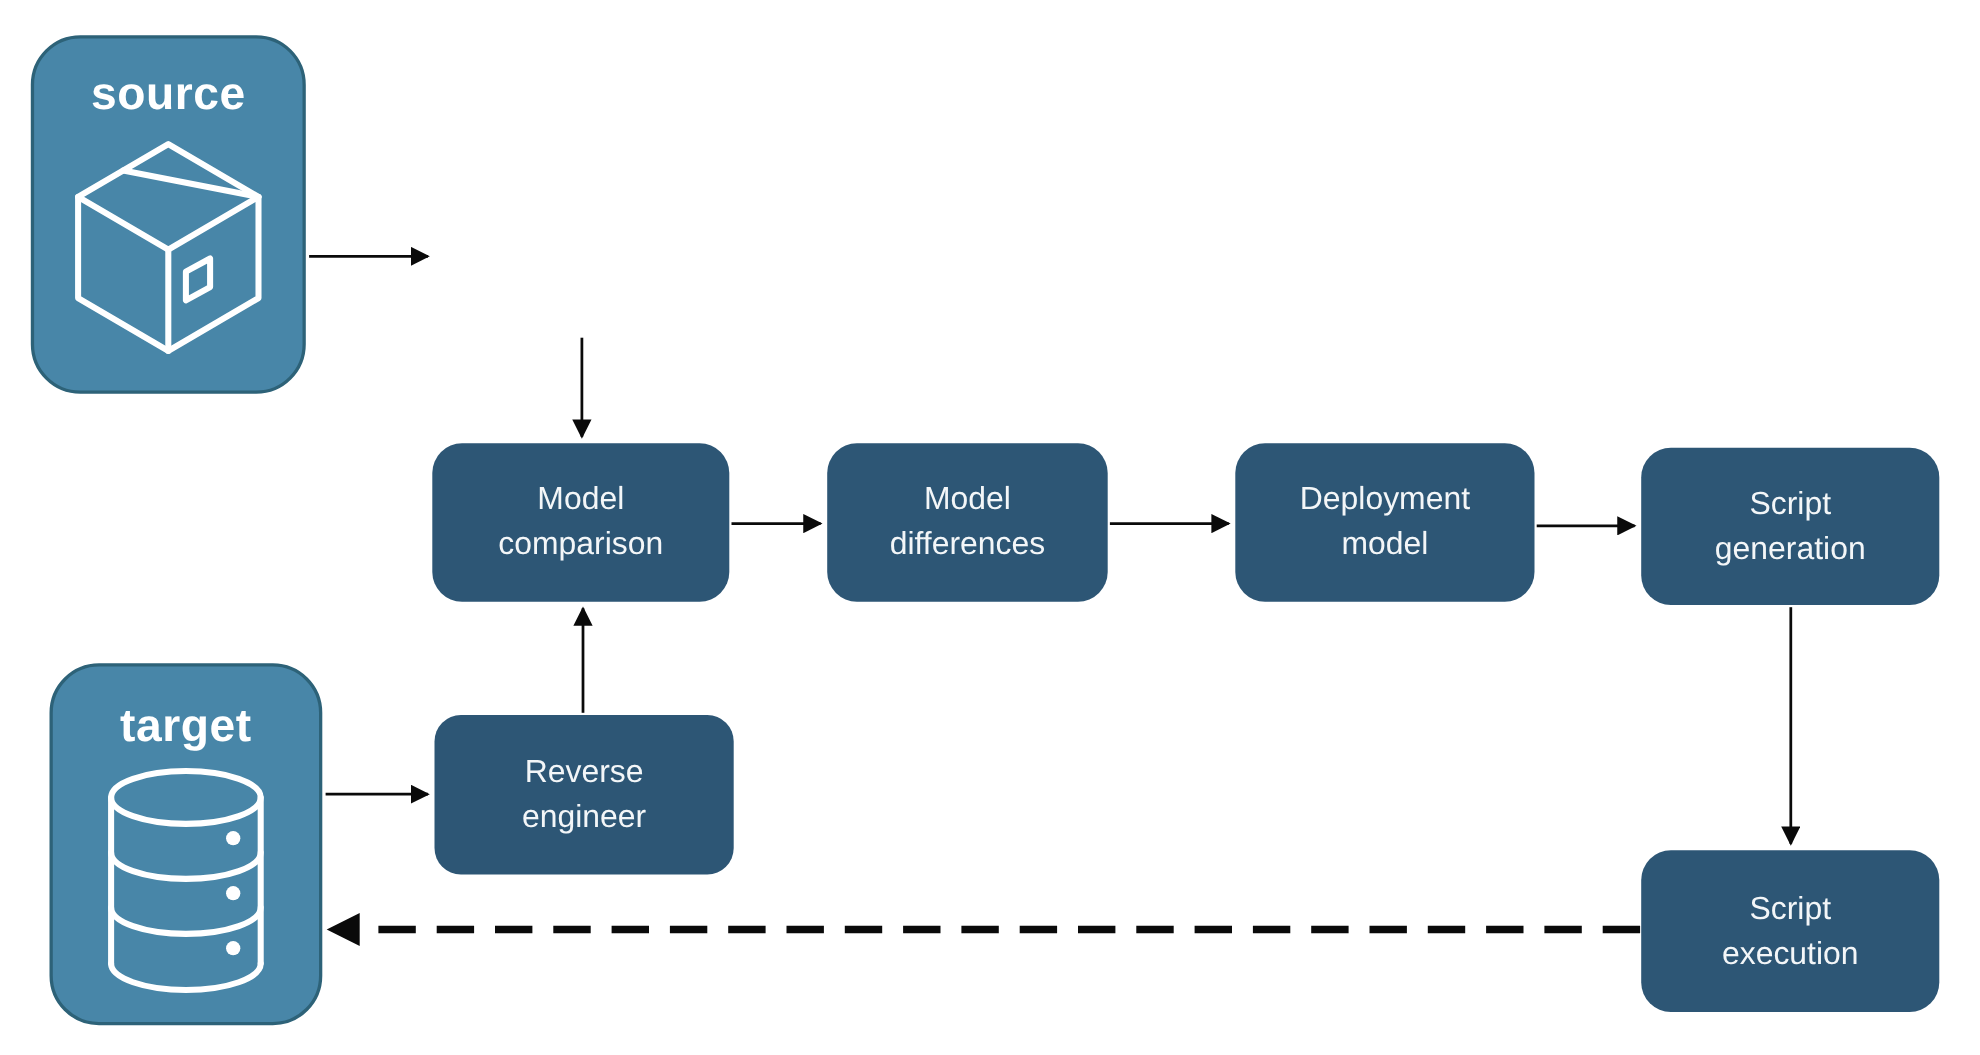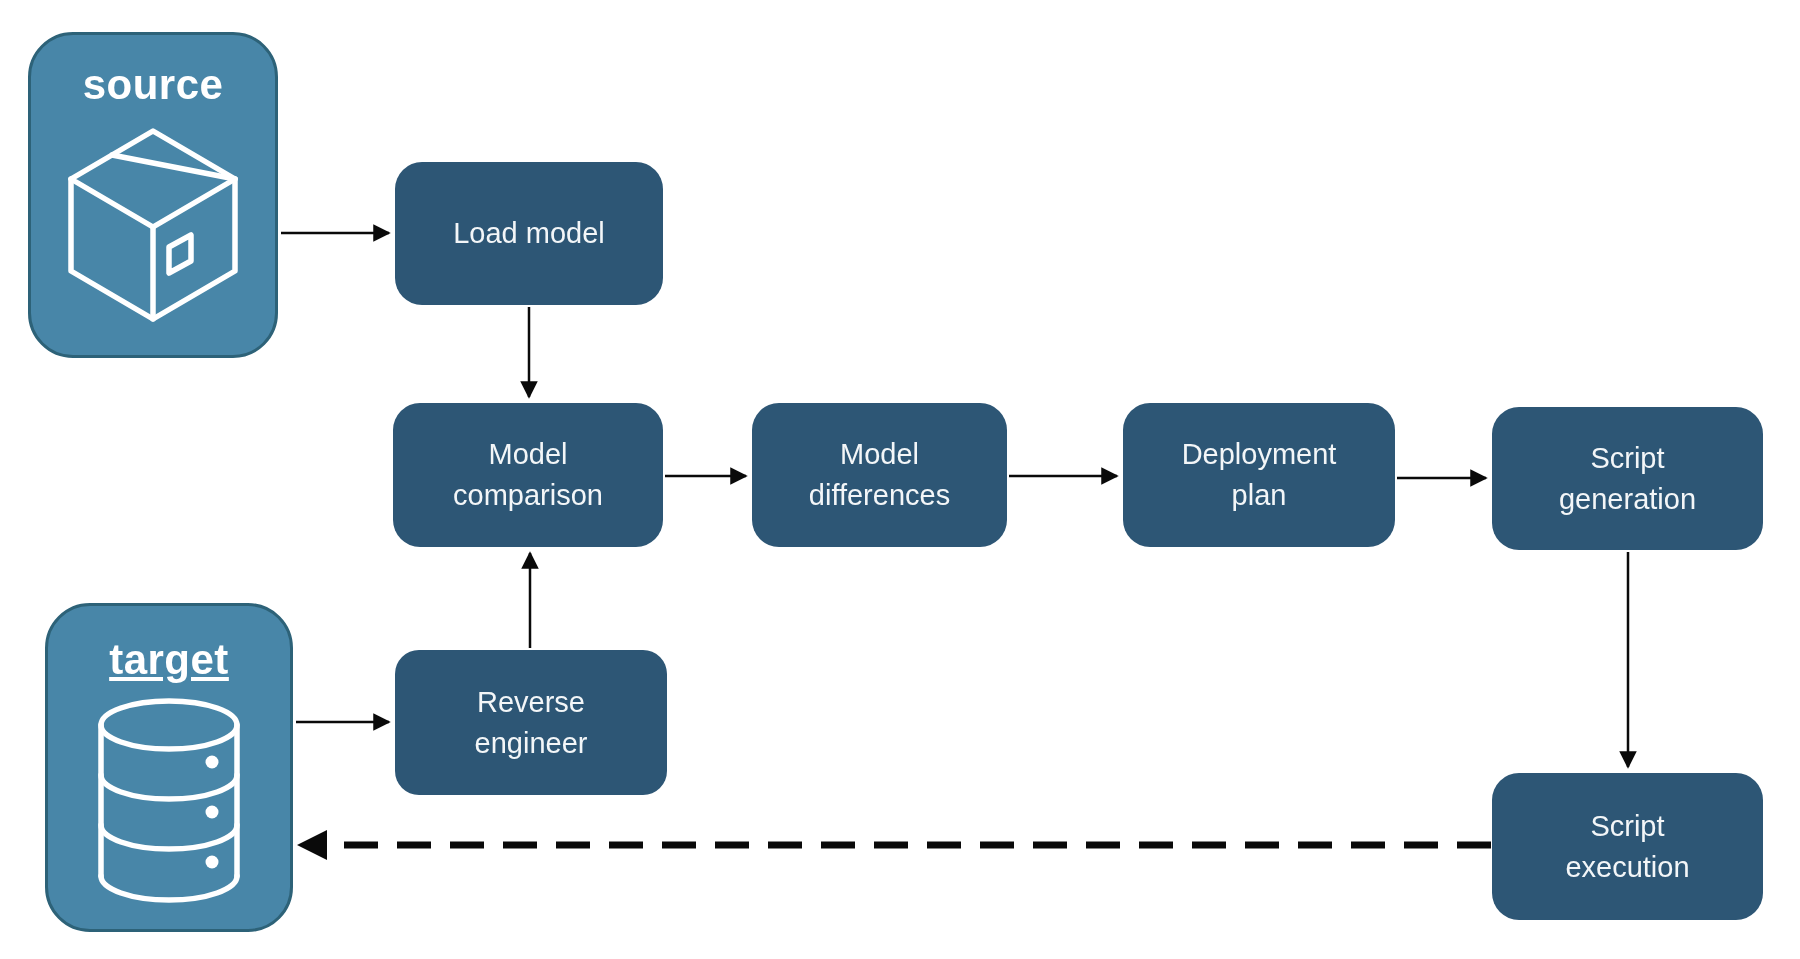--- a/index.html
+++ b/index.html
@@ -48,21 +48,21 @@
     background: #4886a8;
     border: 3px solid #2d6278;
     border-radius: 45px;
     box-sizing: border-box;
     color: #ffffff;
     display: flex;
     flex-direction: column;
     align-items: center;
   }
   .endpoint-source { left: 28px; top: 32px;  width: 250px; height: 326px; padding-top: 26px; }
-  .endpoint-target { left: 45px; top: 603px; width: 248px; height: 329px; padding-top: 30px; text-decoration: underline; }
+  .endpoint-target { left: 45px; top: 603px; width: 248px; height: 329px; padding-top: 30px; }
   .endpoint-label {
     font-size: 42px;
     font-weight: 700;
     letter-spacing: 0.5px;
   }
   .endpoint-icon { margin-top: 14px; }
   .icon-stroke { fill: none; stroke: #ffffff; stroke-width: 5.5; stroke-linejoin: round; stroke-linecap: round; }
   .icon-dot { fill: #ffffff; }
 </style>
 </head>
@@ -107,37 +107,34 @@
       <path class="icon-stroke" d="M143 27 L143 178"></path>
       <path class="icon-stroke" d="M7 178 A68 24 0 0 0 143 178"></path>
       <path class="icon-stroke" d="M7 77 A68 24 0 0 0 143 77"></path>
       <path class="icon-stroke" d="M7 127 A68 24 0 0 0 143 127"></path>
       <circle class="icon-dot" cx="118" cy="64" r="6.5"></circle>
       <circle class="icon-dot" cx="118" cy="114" r="6.5"></circle>
       <circle class="icon-dot" cx="118" cy="164" r="6.5"></circle>
     </svg>
   </div>
 
-  <div class="node node-load-model">
-    <div class="node-label">Load model</div>
-  </div>
 
   <div class="node node-model-comparison">
     <div class="node-label">Model
 comparison</div>
   </div>
 
   <div class="node node-model-differences">
     <div class="node-label">Model
 differences</div>
   </div>
 
   <div class="node node-deployment-plan">
     <div class="node-label">Deployment
-plan</div>
+model</div>
   </div>
 
   <div class="node node-script-generation">
     <div class="node-label">Script
 generation</div>
   </div>
 
   <div class="node node-reverse-engineer">
     <div class="node-label">Reverse
 engineer</div>

